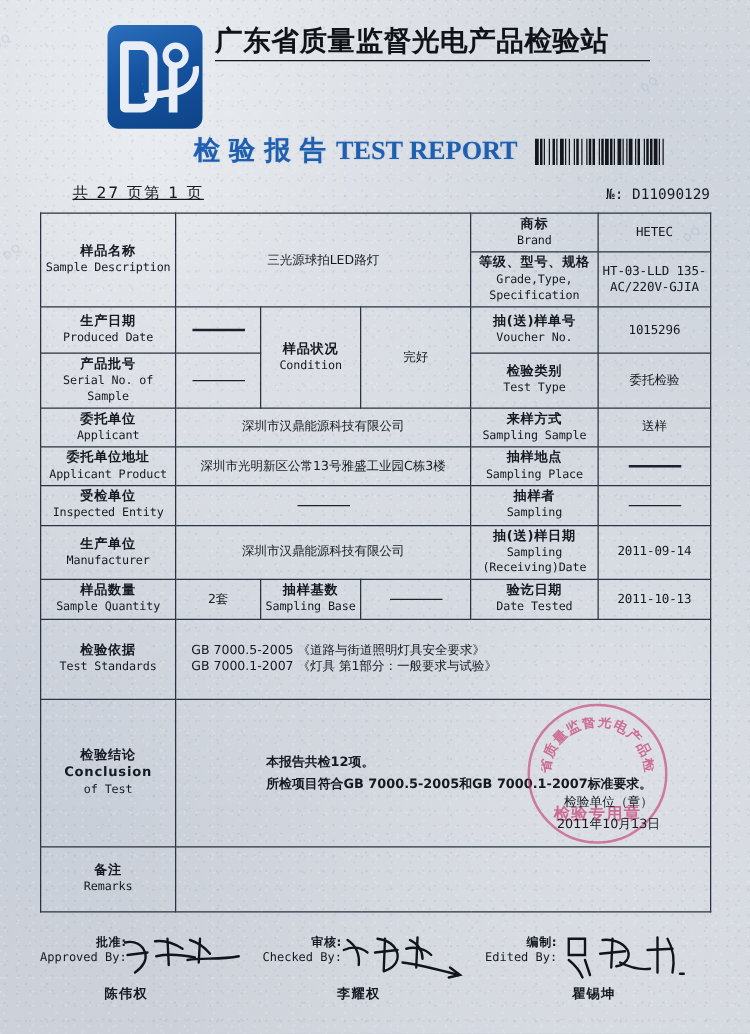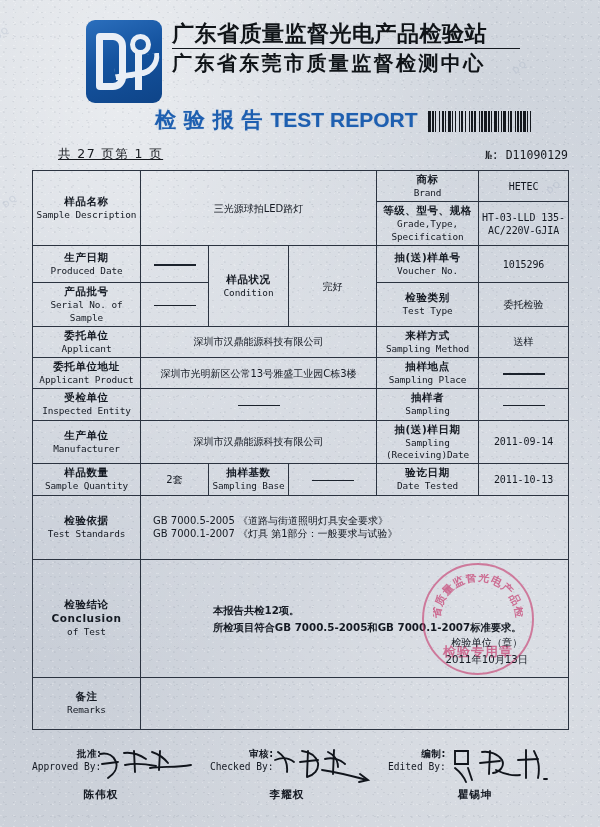--- a/index.html
+++ b/index.html
@@ -150,21 +150,21 @@
 
   
   #titlerow {
     position: absolute;
     left: 0; top: 106px;
     width: 600px; height: 34px;
   }
   #report-title {
     position: absolute;
     left: 155px; top: 0;
-    font-family: Liberation Sans, sans-serif;
+    font-family: Liberation Serif, serif;
     font-size: 21px;
     font-weight: bold;
     color: #1e5fb0;
     letter-spacing: 1px;
     white-space: nowrap;
     text-shadow: 0 0 1px rgba(30,95,176,.35);
   }
   #report-title .en { letter-spacing: 0; margin-left: 7px; }
 
   #barcode {
@@ -389,21 +389,20 @@
       <div class="plate"></div>
       <div class="d-out"></div>
       <div class="q-ring"></div>
       <div class="t-stem"></div>
       <div class="swoosh"></div>
     </div>
 
     <div id="org">
       <div class="org-cn-1">广东省质量监督光电产品检验站</div>
       <div class="org-rule"></div>
-      <div class="org-cn-2">广东省东莞市质量监督检测中心</div>
     </div>
   </div>
 
   <div id="titlerow">
     <div id="report-title">
       <span>检 验 报 告</span><span class="en">TEST REPORT</span>
     </div>
     <div id="barcode">
         <i style="width: 3px;"></i>
         <i style="width: 1px; background: transparent;"></i>
@@ -549,21 +548,21 @@
       </tr>
 
       <tr>
         <td class="lbl" style="height:29px">
           <span class="cn">委托单位</span>
           <span class="en">Applicant</span>
         </td>
         <td colspan="3" class="val-cn">深圳市汉鼎能源科技有限公司</td>
         <td class="lbl">
           <span class="cn">来样方式</span>
-          <span class="en">Sampling Method</span>
+          <span class="en">Sampling Sample</span>
         </td>
         <td class="val-cn">送样</td>
       </tr>
 
       <tr>
         <td class="lbl" style="height:29px">
           <span class="cn">委托单位地址</span>
           <span class="en">Applicant Product</span>
         </td>
         <td colspan="3" class="val-cn">深圳市光明新区公常13号雅盛工业园C栋3楼</td>

